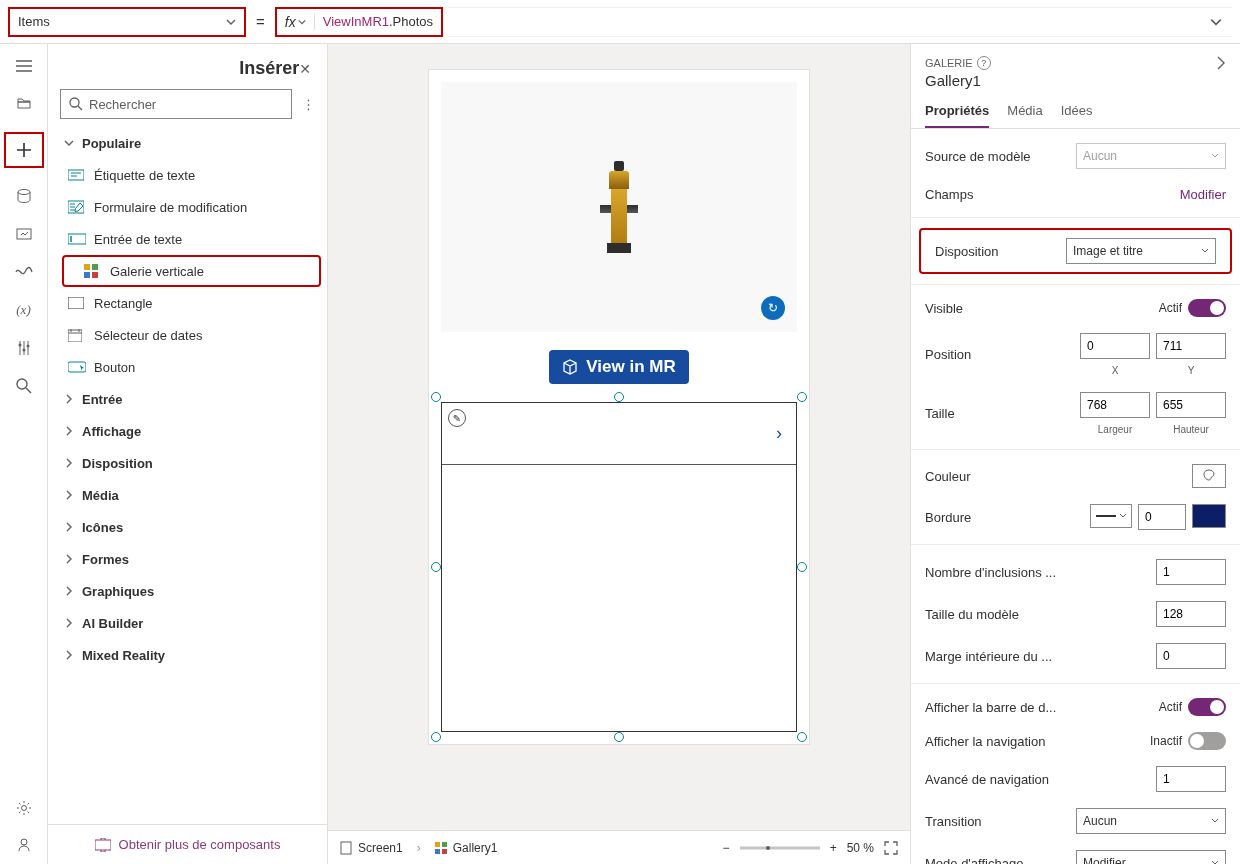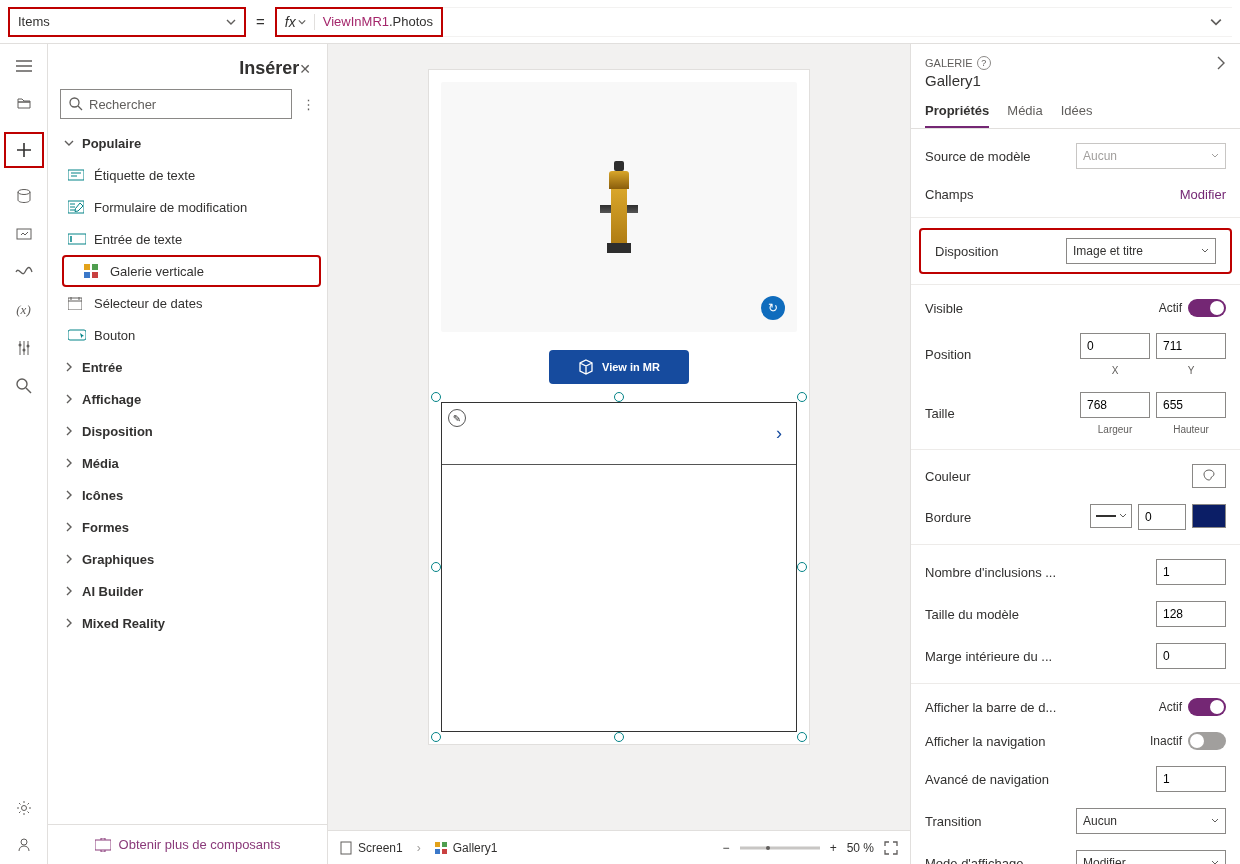--- a/index.html
+++ b/index.html
@@ -50,21 +50,21 @@
 .canvas { flex:1; display:flex; align-items:flex-start; justify-content:center; padding-top:26px;}
 .app-frame { width: 380px; background:#fff; box-shadow:0 0 0 1px #e1dfdd; padding:12px; }
 .preview-img { height: 250px; background:#f8f8f8; border-radius:2px; position:relative; display:flex; align-items:center; justify-content:center;}
 .hydrant { width:40px; height:92px; position:relative; }
 .hyd-base{position:absolute;bottom:0;left:8px;width:24px;height:10px;background:#2e2e2e;}
 .hyd-body{position:absolute;bottom:10px;left:12px;width:16px;height:54px;background:linear-gradient(#d9a62a,#b07d14);}
 .hyd-arm{position:absolute;bottom:40px;left:1px;width:38px;height:8px;background:linear-gradient(#2e2e2e,#555);}
 .hyd-top{position:absolute;bottom:64px;left:10px;width:20px;height:18px;background:linear-gradient(#d9a62a,#8a5e0c);border-radius:3px 3px 0 0;}
 .hyd-cap{position:absolute;bottom:82px;left:15px;width:10px;height:10px;background:#2e2e2e;border-radius:2px;}
 .refresh-dot{position:absolute;right:12px;bottom:12px;width:24px;height:24px;border-radius:50%;background:#0f6cbd;color:#fff;display:flex;align-items:center;justify-content:center;font-size:12px;}
-.mr-btn { margin:18px auto 6px auto; width:140px; height:34px; background:#164b9e; color:#fff; border-radius:4px; display:flex;align-items:center;justify-content:center;gap:8px;font-weight:600;font-size:11px;}
+.mr-btn { margin:18px auto 6px auto; width:140px; height:34px; background:#164b9e; color:#fff; border-radius:4px; display:flex;align-items:center;justify-content:center;gap:8px;font-weight:600;font-size:17px;}
 .gallery-box { margin-top:18px; height:330px; border:1px solid #333; position:relative;}
 .gallery-row { height:62px; border-bottom:1px solid #555; display:flex;align-items:center;justify-content:flex-end;padding:0 14px;}
 .gallery-row .arrow{ color:#164b9e; font-size:18px;}
 .pencil{ position:absolute; top:6px; left:6px; width:18px;height:18px;border:1.5px solid #555;border-radius:50%;display:flex;align-items:center;justify-content:center;font-size:10px;}
 .sel-handle { width:10px;height:10px;border:1.5px solid #038387;border-radius:50%;background:#fff;position:absolute;}
 .sel-box{position:absolute;inset:-6px;pointer-events:none;}
 .h-tl{top:-5px;left:-5px;} .h-tr{top:-5px;right:-5px;} .h-bl{bottom:-5px;left:-5px;} .h-br{bottom:-5px;right:-5px;}
 .h-tm{top:-5px;left:calc(50% - 5px);} .h-bm{bottom:-5px;left:calc(50% - 5px);}
 .h-ml{top:calc(50% - 5px);left:-5px;} .h-mr{top:calc(50% - 5px);right:-5px;}
 
@@ -265,20 +265,28 @@
                 <rect x="0" y="0" width="6" height="6" fill="#e3a21a"></rect>
                 <rect x="8" y="0" width="6" height="6" fill="#4f9e4f"></rect>
                 <rect x="0" y="8" width="6" height="6" fill="#3b78c9"></rect>
                 <rect x="8" y="8" width="6" height="6" fill="#c94040"></rect>
               </svg>
             </span>
             <span>Galerie verticale</span>
           </div>
         <div class="tree-item sub">
             <span class="icon">
+              <svg width="16" height="12">
+                <rect x="0" y="0" width="16" height="12" fill="none" stroke="#605e5c" stroke-width="1.3"></rect>
+              </svg>
+            </span>
+            <span>Rectangle</span>
+          </div>
+        <div class="tree-item sub">
+            <span class="icon">
               <svg width="14" height="14">
                 <rect x="0" y="2" width="14" height="12" fill="none" stroke="#605e5c"></rect>
                 <path d="M0 5h14M3 1v3M11 1v3" stroke="#605e5c"></path>
               </svg>
             </span>
             <span>Sélecteur de dates</span>
           </div>
         <div class="tree-item sub">
             <span class="icon">
               <svg width="18" height="12">

